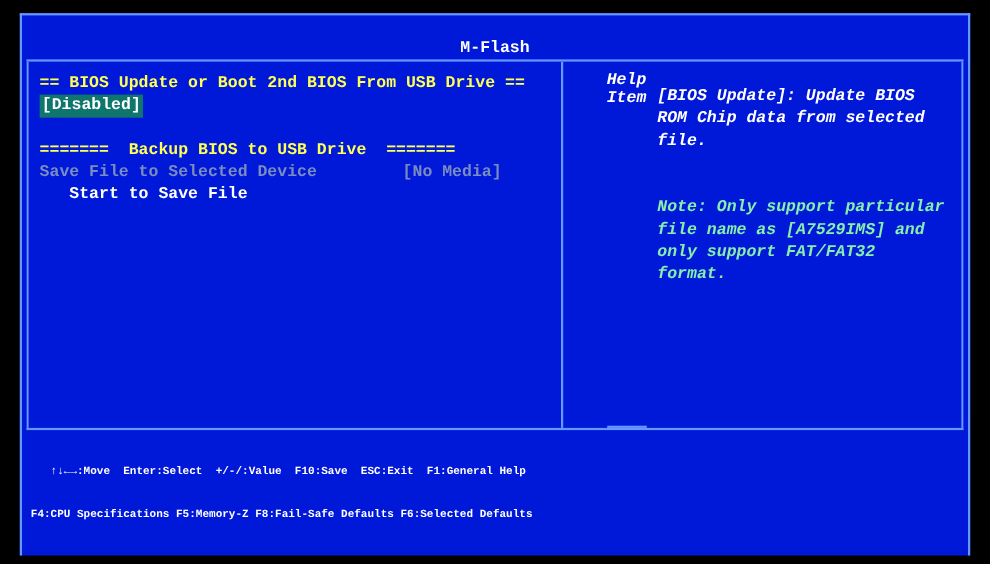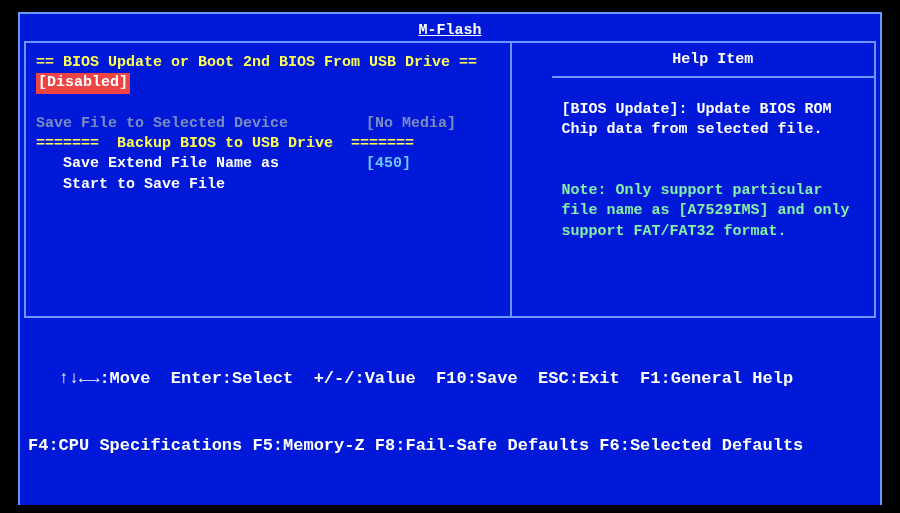--- a/index.html
+++ b/index.html
@@ -17,22 +17,21 @@
     width: 100%;
     height: 100%;
     background: #0018d8;
     position: relative;
     display: flex;
     flex-direction: column;
   }
   .title {
     color: #fff;
     text-align: center;
-    padding: 8px 0 2px 0;
-    text-decoration: underline;
+    padding: 21px 0 2px 0;
   }
   .main-area {
     flex: 1;
     display: flex;
     border-top: 2px solid #6699ff;
     border-bottom: 2px solid #6699ff;
     margin: 0 4px;
     overflow: hidden;
     gap: 40px;
   }
@@ -42,51 +41,52 @@
     padding: 10px 6px 6px 10px;
     color: #fff;
     border-left: 2px solid #6699ff;
     border-top: none;
   }
   .right-panel {
     flex: 1;
     color: #fff;
     border-right: 2px solid #6699ff;
     display: flex;
-    flex-direction: column;
+    flex-direction: row;
+    font-style: italic;
   }
   .help-title {
     text-align: center;
     padding: 8px 0;
     border-bottom: 2px solid #6699ff;
   }
   .help-body {
     padding: 10px 10px;
     line-height: 1.35;
     margin-top: 12px;
   }
   .row {
     display: flex;
     line-height: 1.35;
     white-space: pre;
   }
   .label-col { width: 330px; }
   .highlight {
-    background: #ef4444;
+    background: #0f766e;
     color: #fff;
     padding: 0 2px;
   }
   .yellow { color: #ffff55; }
   .cyan { color: #6ec5ff; }
   .gray { color: #7a8cc0; }
   .note { color: #86efac; }
   .footer {
     color: #fff;
     padding: 6px 8px 4px 8px;
-    font-size: 17px;
+    font-size: 10px;
     line-height: 1.3;
     white-space: pre;
     text-align: left;
   }
   .outer-border {
     border-left: 2px solid #6699ff;
     border-right: 2px solid #6699ff;
     border-top: 2px solid #6699ff;
     flex: 1;
     display: flex;
@@ -104,30 +104,26 @@
     <div class="main-area">
 
       <div class="left-panel">
         <div class="row yellow">
           <span>== BIOS Update or Boot 2nd BIOS From USB Drive ==</span>
         </div>
         <div class="row">
           <span class="highlight">[Disabled]</span>
         </div>
         <div class="row">&nbsp;</div>
+        <div class="row yellow">
+          <span>=======  Backup BIOS to USB Drive  =======</span>
+        </div>
         <div class="row gray">
           <span class="label-col">Save File to Selected Device</span>
           <span>[No Media]</span>
-        </div>
-        <div class="row yellow">
-          <span>=======  Backup BIOS to USB Drive  =======</span>
-        </div>
-        <div class="row">
-          <span class="label-col">   Save Extend File Name as</span>
-          <span class="cyan">[450]</span>
         </div>
         <div class="row">
           <span class="label-col">   Start to Save File</span>
         </div>
       </div>
 
       <div class="right-panel">
         <div class="help-title">Help Item</div>
         <div class="help-body">
           <div>[BIOS Update]: Update BIOS ROM Chip data from selected file.</div>

